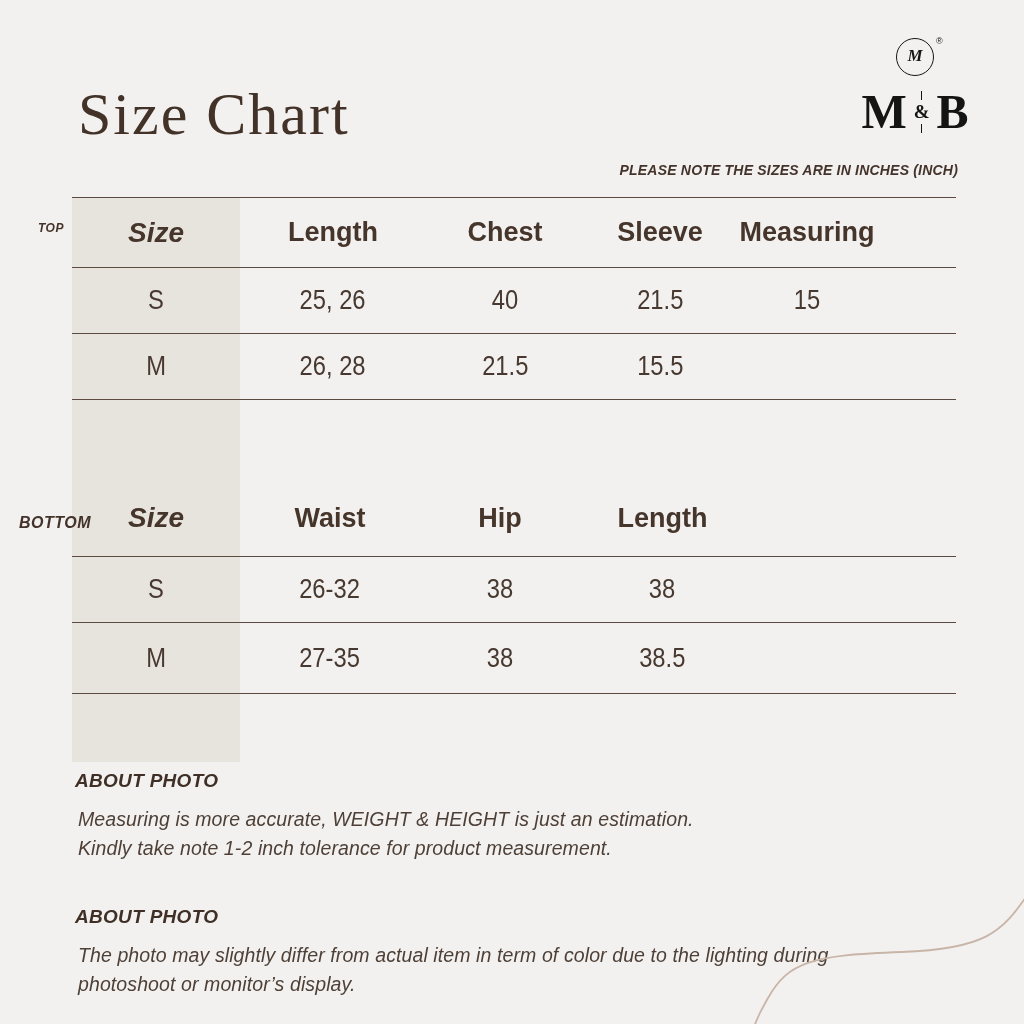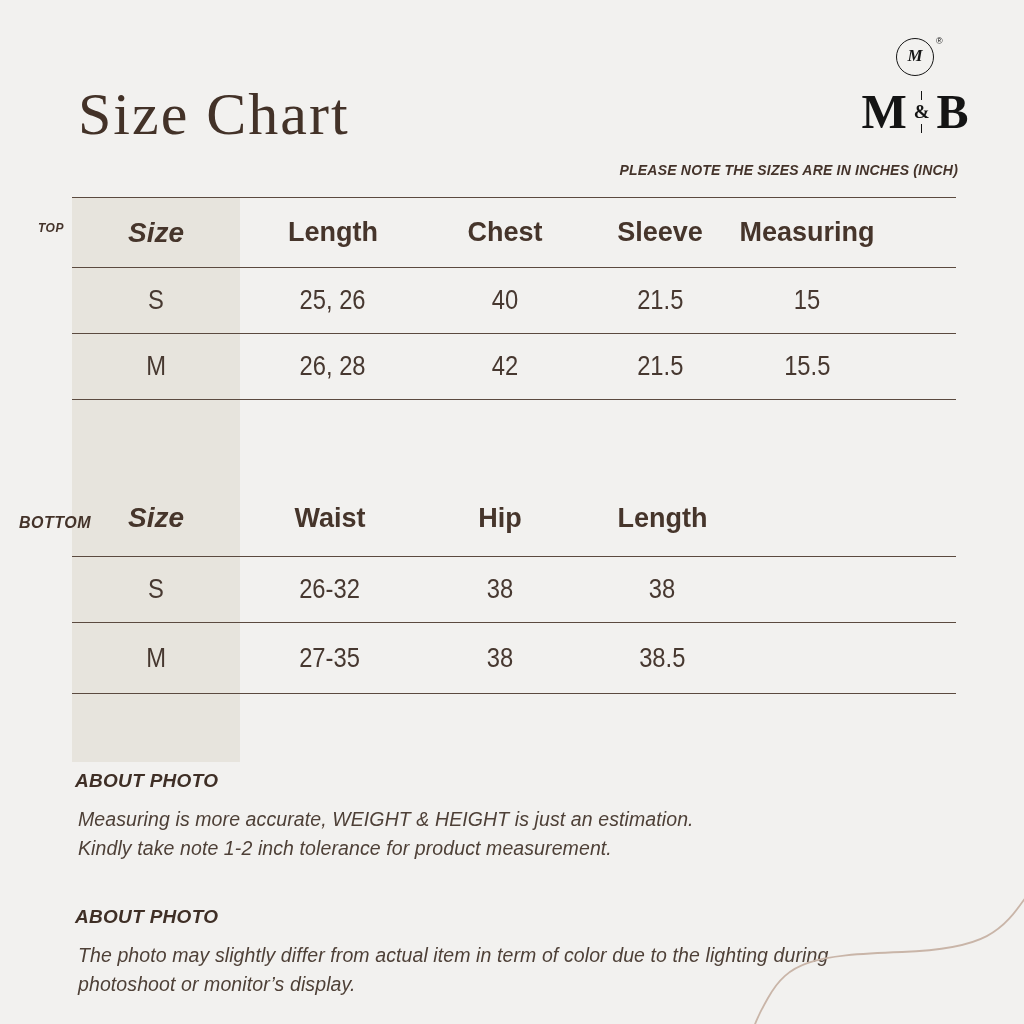--- a/index.html
+++ b/index.html
@@ -139,21 +139,20 @@
       <div class="cell val"><span class="cond">S</span></div>
       <div class="cell val"><span class="cond">25, 26</span></div>
       <div class="cell val"><span class="cond">40</span></div>
       <div class="cell val"><span class="cond">21.5</span></div>
       <div class="cell val"><span class="cond">15</span></div>
       <div class="cell"></div>
     </div>
     <div class="grid-row data-row rule-b">
       <div class="cell val"><span class="cond">M</span></div>
       <div class="cell val"><span class="cond">26, 28</span></div>
-      <div class="cell val"><span class="cond">42</span></div>
       <div class="cell val"><span class="cond">21.5</span></div>
       <div class="cell val"><span class="cond">15.5</span></div>
       <div class="cell"></div>
     </div>
   </div>
 
   <div class="tbl tbl-bottom">
     <div class="grid-row hdr-row rule-b">
       <div class="cell hdr hdr-size">Size</div>
       <div class="cell hdr">Waist</div>

